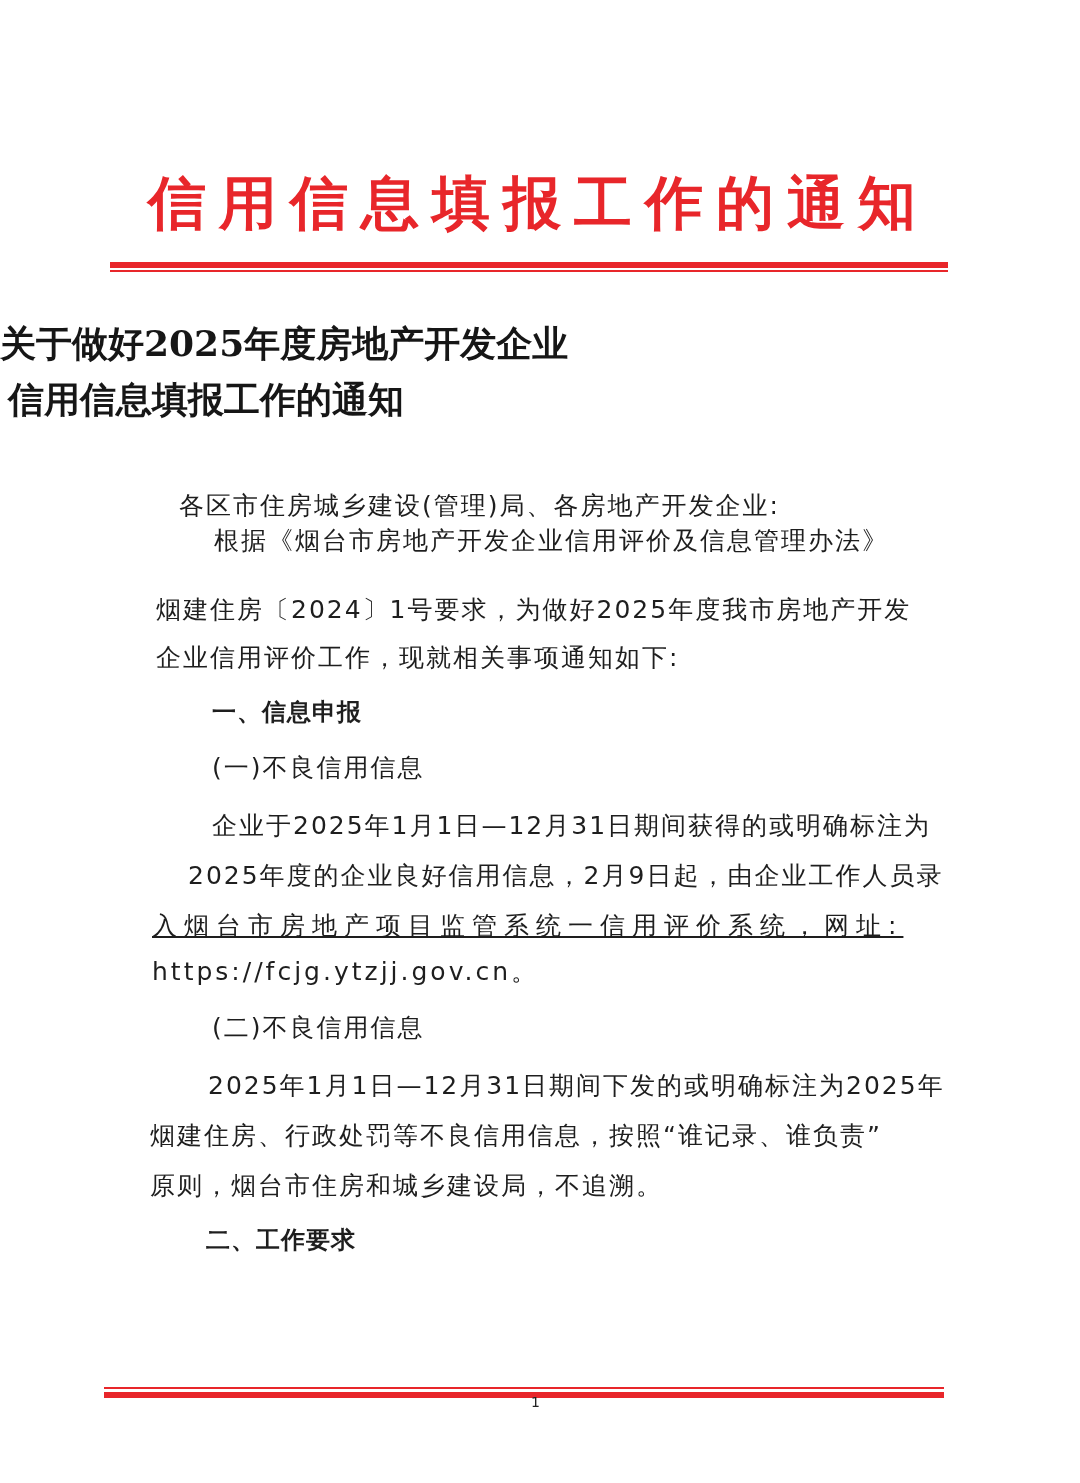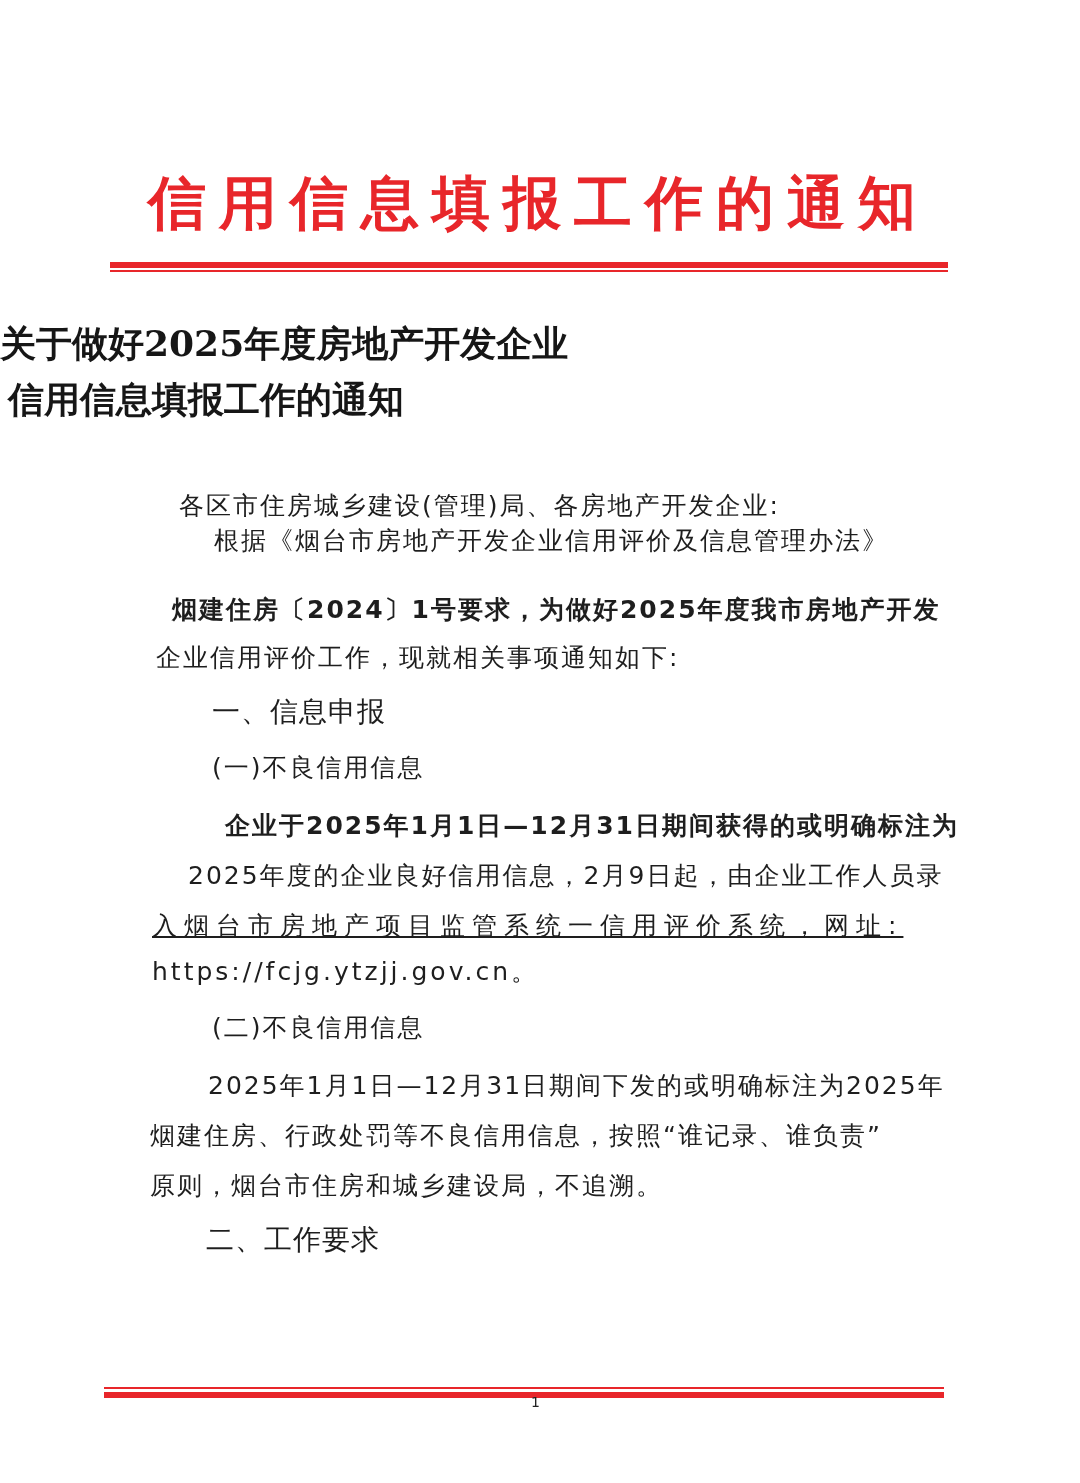--- a/index.html
+++ b/index.html
@@ -17,46 +17,46 @@
     .rule-thin { background: #e8262a; }
     .title {
       left: 0; width: 1080px; font-weight: bold;
       font-size: 36px; line-height: 56px; color: #161616;
       font-family: "DejaVu Serif", serif; letter-spacing: 0px; margin-top: 23px;
     }
     .p {
       font-size: 25px; line-height: 50px; white-space: nowrap; color: #1e1e1e;
       font-family: "DejaVu Sans", sans-serif; letter-spacing: 2px;
     }
-    .h1 { font-weight: normal; font-size: 28px; letter-spacing: 1px; }
+    .h1 { font-weight: bold; font-size: 24px; letter-spacing: 1px; }
     .pagenum { font-size: 14px; font-family: "DejaVu Sans", sans-serif; color: #222; }
   </style>
 </head>
 <body>
 
 <div>
 
   <div class="abs agency">信用信息填报工作的通知</div>
 
   <div class="abs rule-thick" style="left:110px; top:262px; width:838px; height:6px;"></div>
   <div class="abs rule-thin" style="left:110px; top:270px; width:838px; height:2px;"></div>
 
   <div class="abs title" style="top:292px;">关于做好2025年度房地产开发企业</div>
   <div class="abs title" style="top:348px;padding-left:8px;">信用信息填报工作的通知</div>
 
   <div class="abs p" style="left:148px; top:481px;margin-left:31px;">各区市住房城乡建设(管理)局、各房地产开发企业:</div>
 
   <div class="abs p" style="left:214px; top:516px;">根据《烟台市房地产开发企业信用评价及信息管理办法》</div>
-  <div class="abs p" style="left:172px; top:585px;font-weight:bold;">烟建住房〔2024〕1号要求，为做好2025年度我市房地产开发</div>
+  <div class="abs p" style="left:156px; top:585px;">烟建住房〔2024〕1号要求，为做好2025年度我市房地产开发</div>
   <div class="abs p" style="left:156px; top:633px;">企业信用评价工作，现就相关事项通知如下:</div>
 
   <div class="abs p h1" style="left:212px; top:687px;">一、信息申报</div>
 
   <div class="abs p" style="left:212px; top:743px;">(一)不良信用信息</div>
-  <div class="abs p" style="left:225px; top:801px;font-weight:bold;">企业于2025年1月1日—12月31日期间获得的或明确标注为</div>
+  <div class="abs p" style="left:212px; top:801px;">企业于2025年1月1日—12月31日期间获得的或明确标注为</div>
   <div class="abs p" style="left:152px; top:851px;margin-left:36px;">2025年度的企业良好信用信息，2月9日起，由企业工作人员录</div>
   <div class="abs p" style="left:152px; top:901px; letter-spacing:7px;text-decoration:underline;">入烟台市房地产项目监管系统一信用评价系统，网址:</div>
   <div class="abs p" style="left:152px; top:947px; letter-spacing:3px;">https://fcjg.ytzjj.gov.cn。</div>
 
   <div class="abs p" style="left:212px; top:1003px;">(二)不良信用信息</div>
   <div class="abs p" style="left:208px; top:1061px;">2025年1月1日—12月31日期间下发的或明确标注为2025年</div>
   <div class="abs p" style="left:150px; top:1111px;">烟建住房、行政处罚等不良信用信息，按照“谁记录、谁负责”</div>
   <div class="abs p" style="left:150px; top:1161px;">原则，烟台市住房和城乡建设局，不追溯。</div>
 
   <div class="abs p h1" style="left:206px; top:1215px;">二、工作要求</div>

